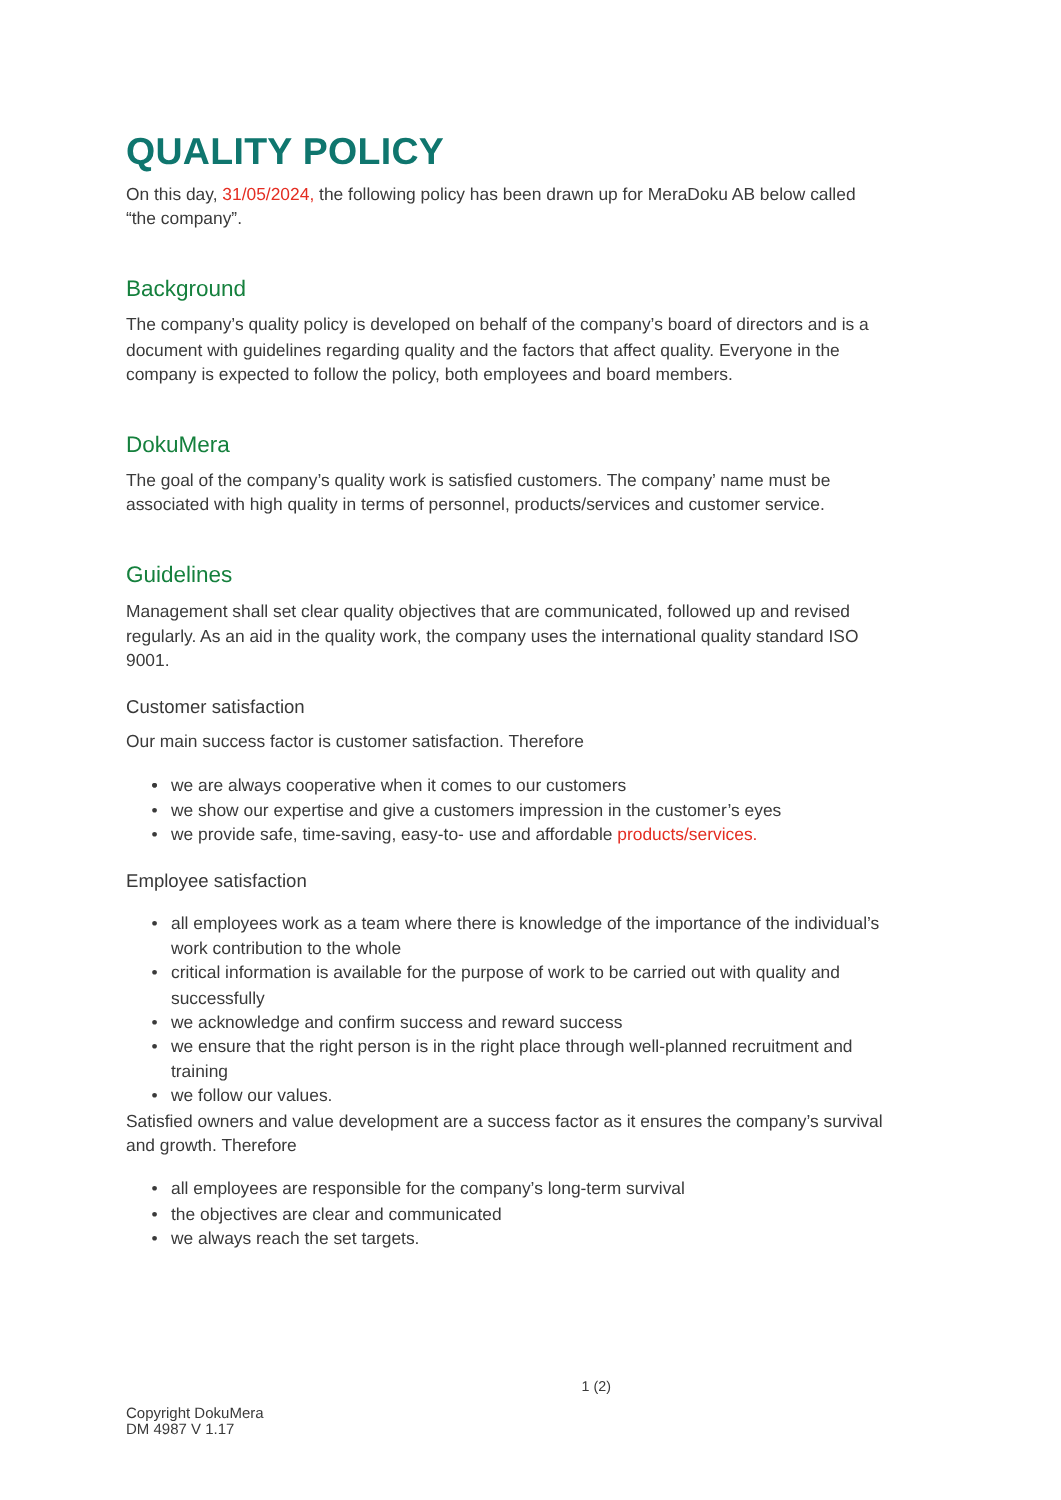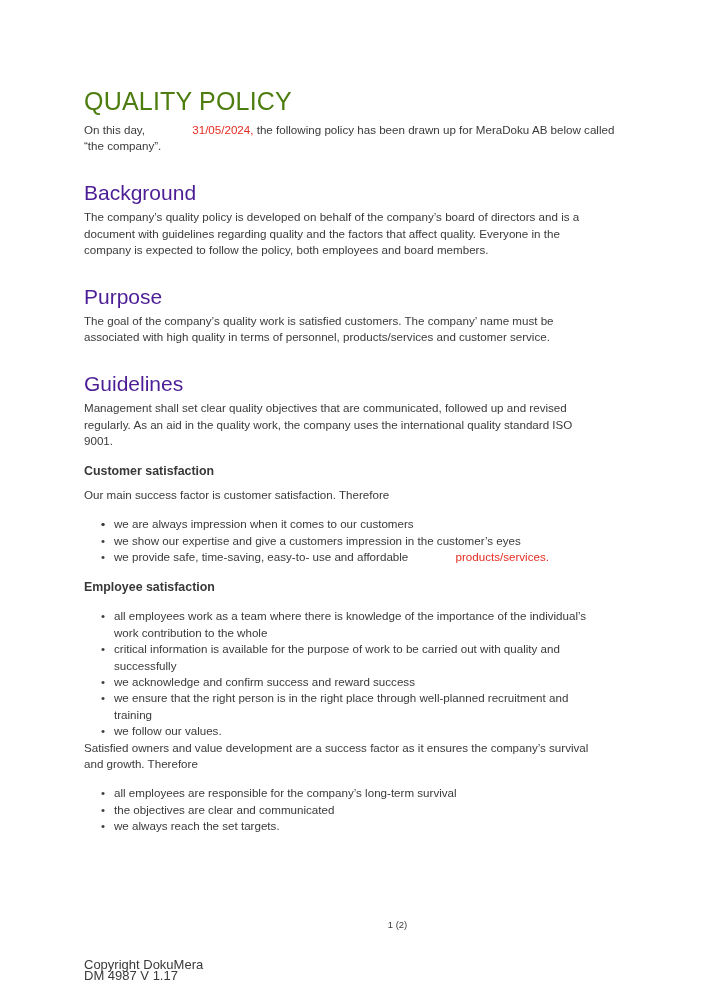--- a/index.html
+++ b/index.html
@@ -8,86 +8,86 @@
     background: #ffffff;
     font-family: "Liberation Sans", sans-serif;
     color: #3a3a3a;
     position: relative;
     overflow: hidden;
   }
   .page { position: absolute; inset: 0; background: #ffffff; }
   .content { width: 545px; padding: 86px 0 0 84px; }
 
   h1.doc-title {
-    font-size: 25px; line-height: 30px; font-weight: 400;
-    color: #4d7c0f; margin: 0 0 6px 0; letter-spacing: 0.2px;
+    font-size: 25px; line-height: 30px; font-weight: 700;
+    color: #0f766e; margin: 0 0 6px 0; letter-spacing: 0.2px;
   }
   p.para {
     font-size: 11.6px; line-height: 16.2px; margin: 0;
     white-space: pre-line; color: #3a3a3a;
   }
   h2.section-heading {
-    font-size: 21px; line-height: 20px; font-weight: 400;
-    color: #4c1d95; margin: 29px 0 6px 0;
+    font-size: 15px; line-height: 20px; font-weight: 400;
+    color: #15803d; margin: 29px 0 6px 0;
   }
   h3.sub-heading {
-    font-size: 12.4px; line-height: 15px; font-weight: 700;
+    font-size: 12.4px; line-height: 15px; font-weight: 400;
     color: #383838; margin: 15px 0 8px 0;
   }
   ul.bullet-list {
     list-style: none; margin: 13px 0 0 0; padding: 0 0 0 30px;
   }
   ul.bullet-list li {
     font-size: 11.6px; line-height: 16.4px; white-space: pre-line;
     position: relative; color: #3a3a3a;
   }
   ul.bullet-list li .bullet-marker {
     position: absolute; left: -13px; top: 0;
   }
-  .red-text { color: #e42d22; margin-left: 44px; }
+  .red-text { color: #e42d22; }
 
   .footer-page-number {
     position: absolute; top: 919px; left: 0; width: 707px;
     text-align: center; font-size: 9.5px; color: #3a3a3a; padding-left: 44px;
   }
   .footer-left {
-    position: absolute; top: 959px; left: 84px;
-    font-size: 13px; line-height: 11px; color: #3a3a3a;
+    position: absolute; top: 937px; left: 84px;
+    font-size: 10px; line-height: 11px; color: #3a3a3a;
   }
 </style>
 </head>
 <body>
 
 <div class="page">
   <div class="content">
 
     <h1 class="doc-title">QUALITY POLICY</h1>
 
     <p class="para"><span>On this day, </span><span class="red-text">31/05/2024,</span><span> the following policy has been drawn up for MeraDoku AB below called
 “the company”.</span></p>
 
     <h2 class="section-heading">Background</h2>
     <p class="para">The company’s quality policy is developed on behalf of the company’s board of directors and is a
 document with guidelines regarding quality and the factors that affect quality. Everyone in the
 company is expected to follow the policy, both employees and board members.</p>
 
-    <h2 class="section-heading">Purpose</h2>
+    <h2 class="section-heading">DokuMera</h2>
     <p class="para">The goal of the company’s quality work is satisfied customers. The company’ name must be
 associated with high quality in terms of personnel, products/services and customer service.</p>
 
     <h2 class="section-heading">Guidelines</h2>
     <p class="para">Management shall set clear quality objectives that are communicated, followed up and revised
 regularly. As an aid in the quality work, the company uses the international quality standard ISO
 9001.</p>
 
     <h3 class="sub-heading">Customer satisfaction</h3>
     <p class="para">Our main success factor is customer satisfaction. Therefore</p>
     <ul class="bullet-list">
       <li><span class="bullet-marker">•</span></li>
-      <li><span class="bullet-marker">•</span><span>we are always impression when it comes to our customers</span></li>
+      <li><span class="bullet-marker">•</span><span>we are always cooperative when it comes to our customers</span></li>
       <li><span class="bullet-marker">•</span><span>we show our expertise and give a customers impression in the customer’s eyes</span></li>
       <li><span class="bullet-marker">•</span><span>we provide safe, time-saving, easy-to- use and affordable </span><span class="red-text">products/services.</span></li>
     </ul>
 
     <h3 class="sub-heading">Employee satisfaction</h3>
     <ul class="bullet-list">
       <li><span class="bullet-marker">•</span><span>all employees work as a team where there is knowledge of the importance of the individual’s
 work contribution to the whole</span></li>
       <li><span class="bullet-marker">•</span><span>critical information is available for the purpose of work to be carried out with quality and
 successfully</span></li>

